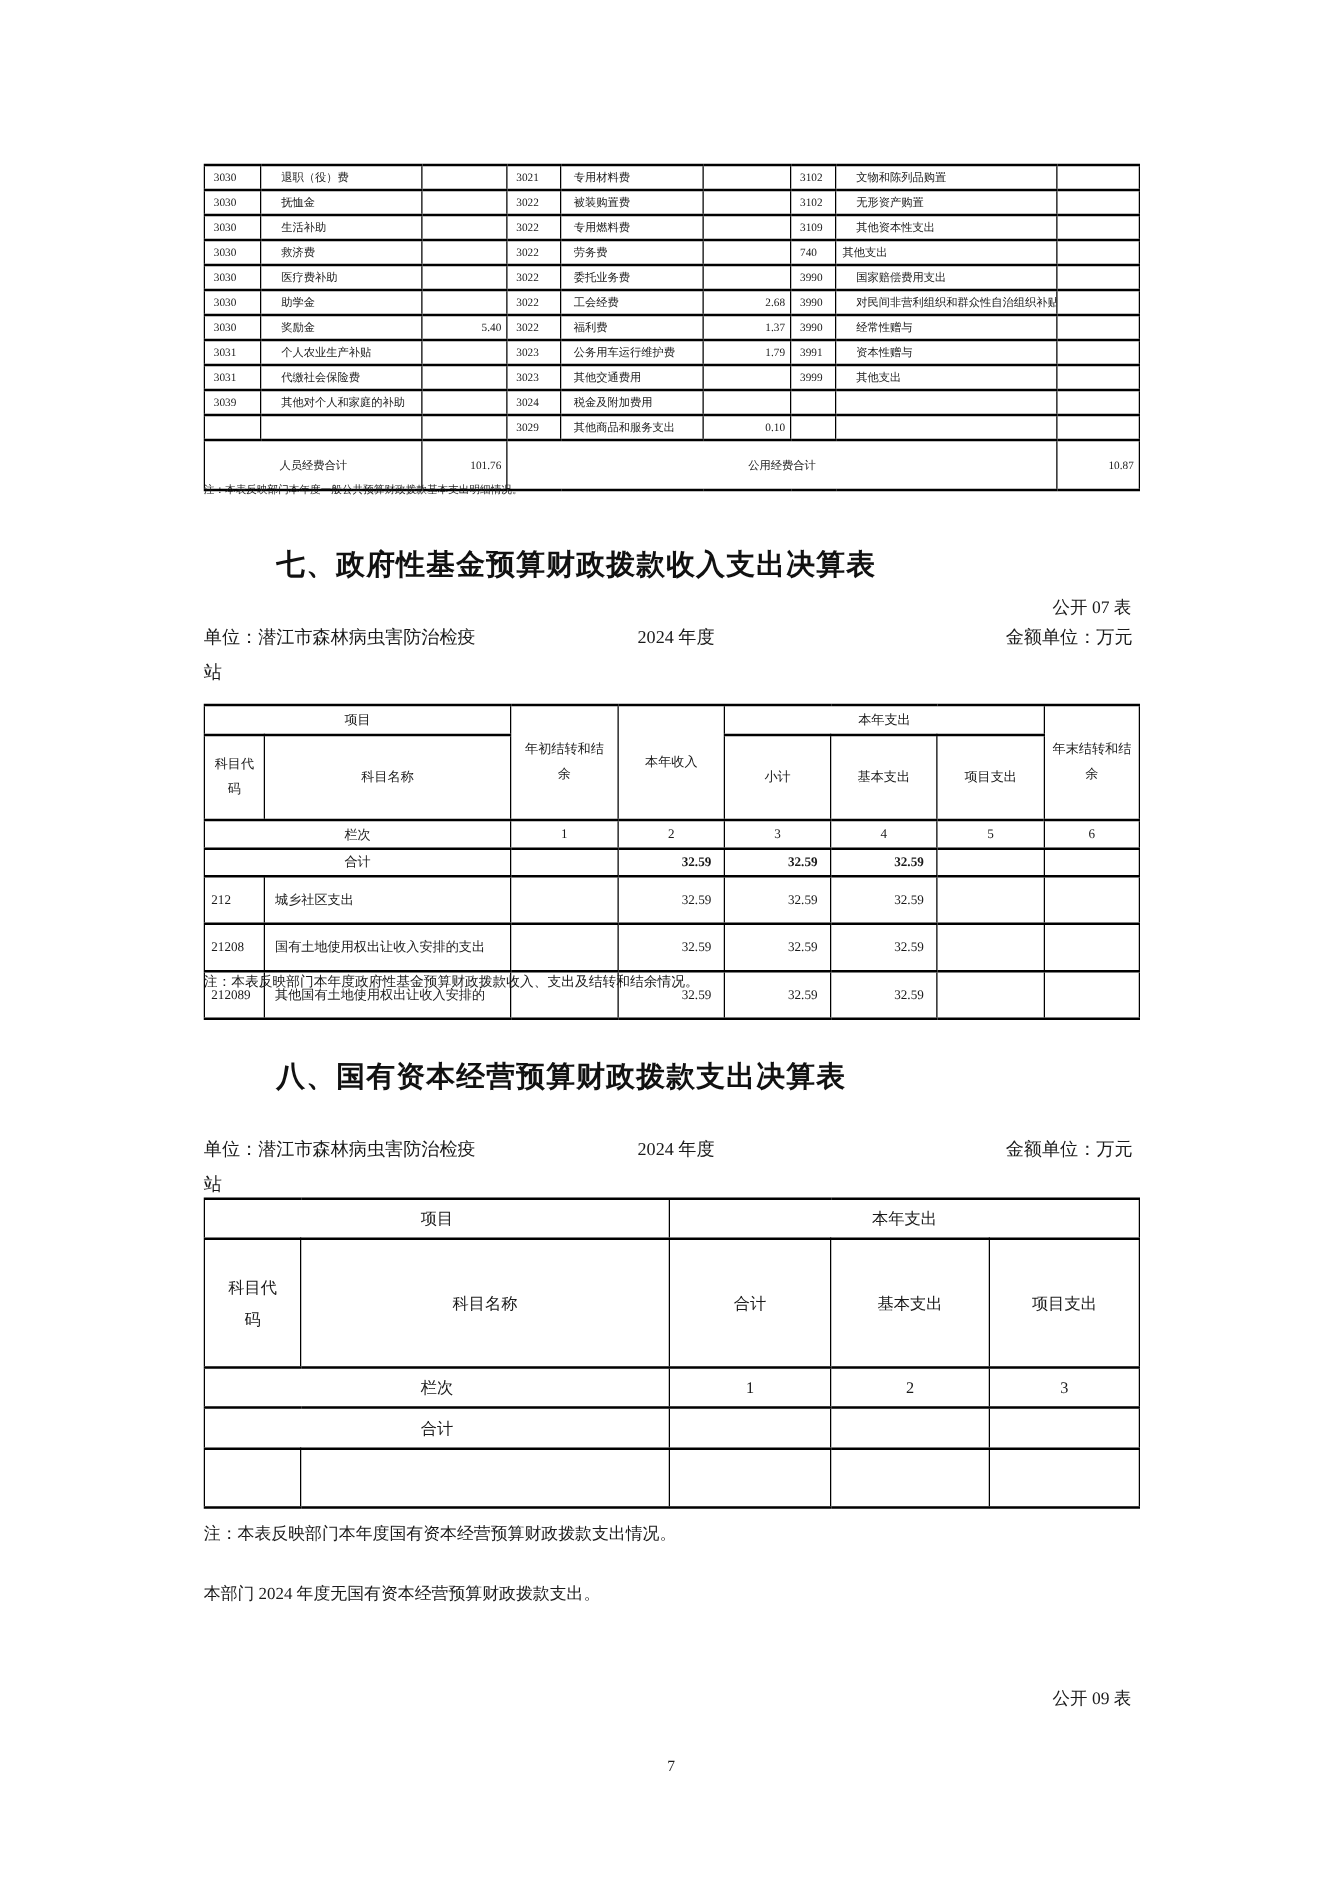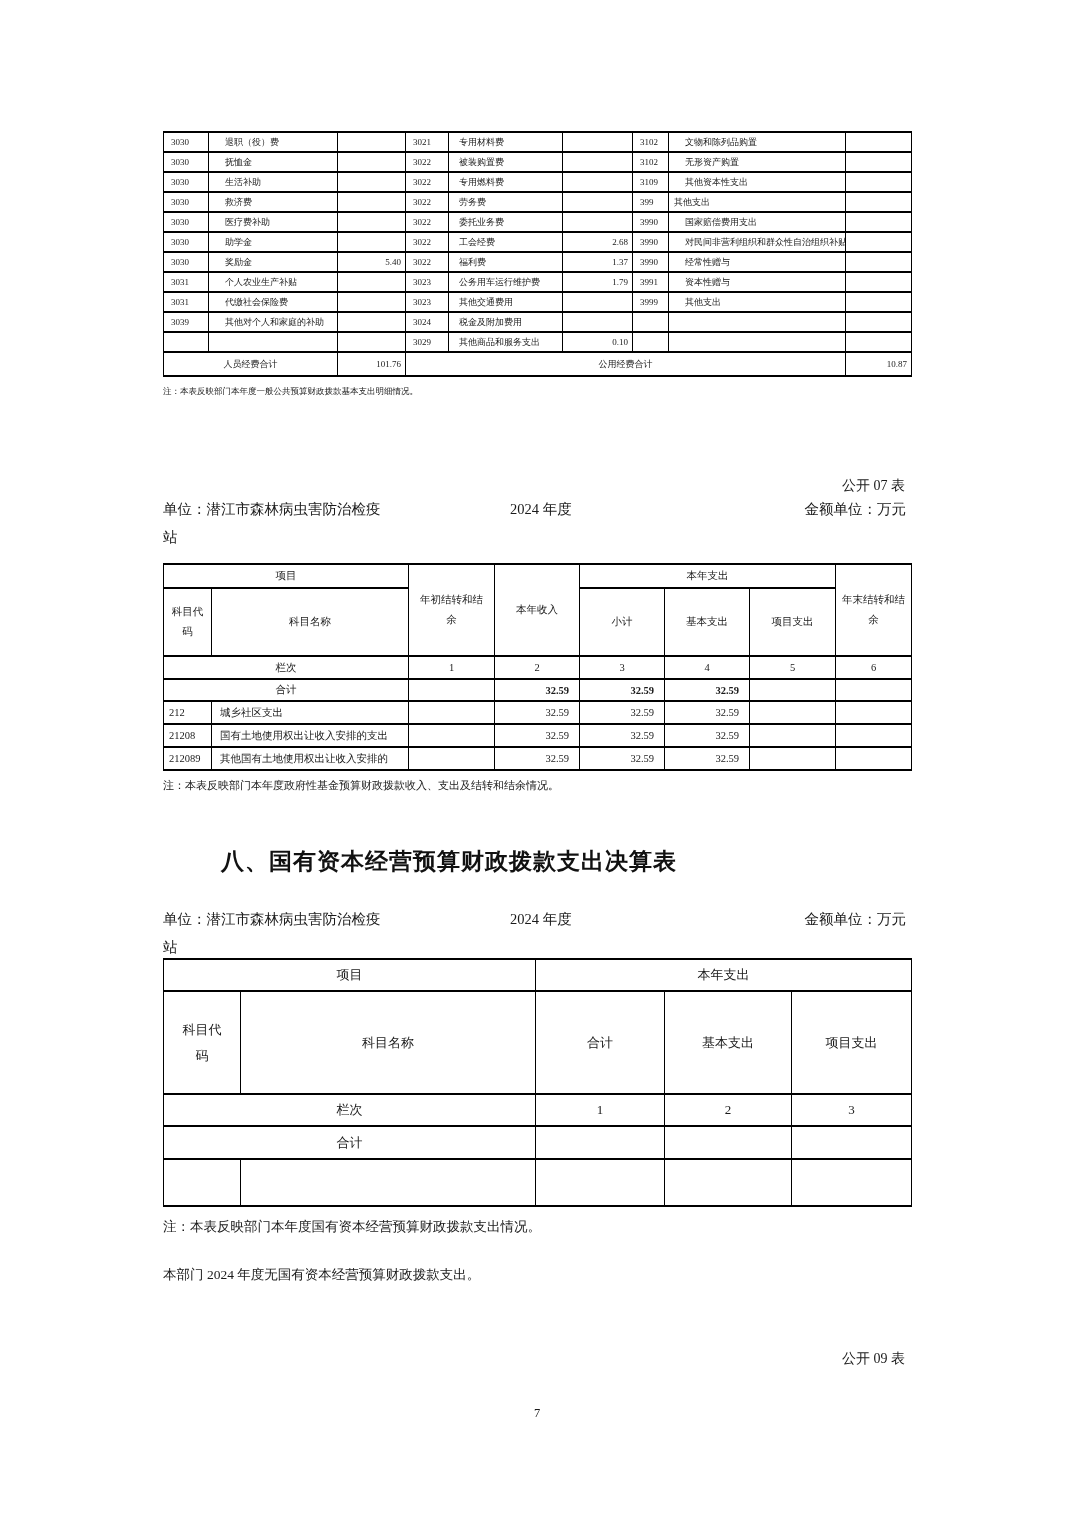--- a/index.html
+++ b/index.html
@@ -10,21 +10,21 @@
   }
   table{border-collapse:collapse;table-layout:fixed;padding-left:16px;}
   td{vertical-align:middle;overflow:hidden;}
 
   
   .t6{position:absolute;left:163px;top:131px;width:748px;font-size:9px;}
   .t6 td{border-left:1px solid #000;border-right:1px solid #000;
          border-top:2px solid #000;border-bottom:2px solid #000;
          white-space:nowrap;}
   .t6 tr{height:20px;}
-  .t6 tr.t6-total{height:24px;}
+  .t6 tr.t6-total{height:40px;}
   .t6 .c{padding-left:7px;}
   .t6 .n2{padding-left:16px;margin-left:36px;}
   .t6 .n5{padding-left:10px;}
   .t6 .n8{padding-left:16px;}
   .t6 .n8.lvl1{padding-left:5px;}
   .t6 .v{text-align:right;padding-right:4px;}
   .t6 .ctr{text-align:center;}
 
   .note6{position:absolute;left:163px;top:386px;font-size:8.5px;}
 
@@ -49,21 +49,21 @@
 
   
   .t7{position:absolute;left:163px;top:563px;width:748px;font-size:10.5px;}
   .t7 td{border-left:1px solid #000;border-right:1px solid #000;
          border-top:2px solid #000;border-bottom:2px solid #000;
          text-align:center;}
   .t7 tr.hr1{height:24px;}
   .t7 tr.hr2{height:68px;}
   .t7 tr.r-lanci{height:23px;}
   .t7 tr.r-total{height:22px;}
-  .t7 tr.r-data{height:23px;}
+  .t7 tr.r-data{height:38px;}
   .t7 .w64{display:inline-block;width:64px;line-height:1.9;text-align:center;}
   .t7 .w33{display:inline-block;width:33px;line-height:1.9;text-align:center;}
   .t7 .code{text-align:left;padding-left:5px;white-space:nowrap;}
   .t7 .name{text-align:left;padding-left:8px;white-space:nowrap;}
   .t7 .num{text-align:right;padding-right:10px;}
   .t7 .b{font-weight:bold;}
 
   .note7{position:absolute;left:163px;top:778px;font-size:11px;}
 
   
@@ -134,21 +134,21 @@
         <td class="n8">其他资本性支出</td>
         <td class="v"></td>
       </tr>
       <tr>
         <td class="c">3030</td>
         <td class="n2">救济费</td>
         <td class="v"></td>
         <td class="c">3022</td>
         <td class="n5">劳务费</td>
         <td class="v"></td>
-        <td class="c">399</td>
+        <td class="c">740</td>
         <td class="n8 lvl1">其他支出</td>
         <td class="v"></td>
       </tr>
       <tr>
         <td class="c">3030</td>
         <td class="n2">医疗费补助</td>
         <td class="v"></td>
         <td class="c">3022</td>
         <td class="n5">委托业务费</td>
         <td class="v"></td>
@@ -225,20 +225,21 @@
       <tr class="t6-total">
         <td class="ctr" colspan="2">人员经费合计</td>
         <td class="v">101.76</td>
         <td class="ctr" colspan="5">公用经费合计</td>
         <td class="v">10.87</td>
       </tr>
     </tbody>
   </table>
   <div class="note6">注：本表反映部门本年度一般公共预算财政拨款基本支出明细情况。</div>
 
+  <h2 class="sec-title title7" style="margin:0;">七、政府性基金预算财政拨款收入支出决算表</h2>
   <div class="form-label fl7">公开 07 表</div>
   <div class="unit-line ul7">
     <span class="ul-label">单位：潜江市森林病虫害防治检疫</span>
     <span class="ul-year">2024 年度</span>
     <span class="ul-amt">金额单位：万元</span>
     <span class="ul-wrap">站</span>
   </div>
 
   <table class="t7">
     <colgroup>

